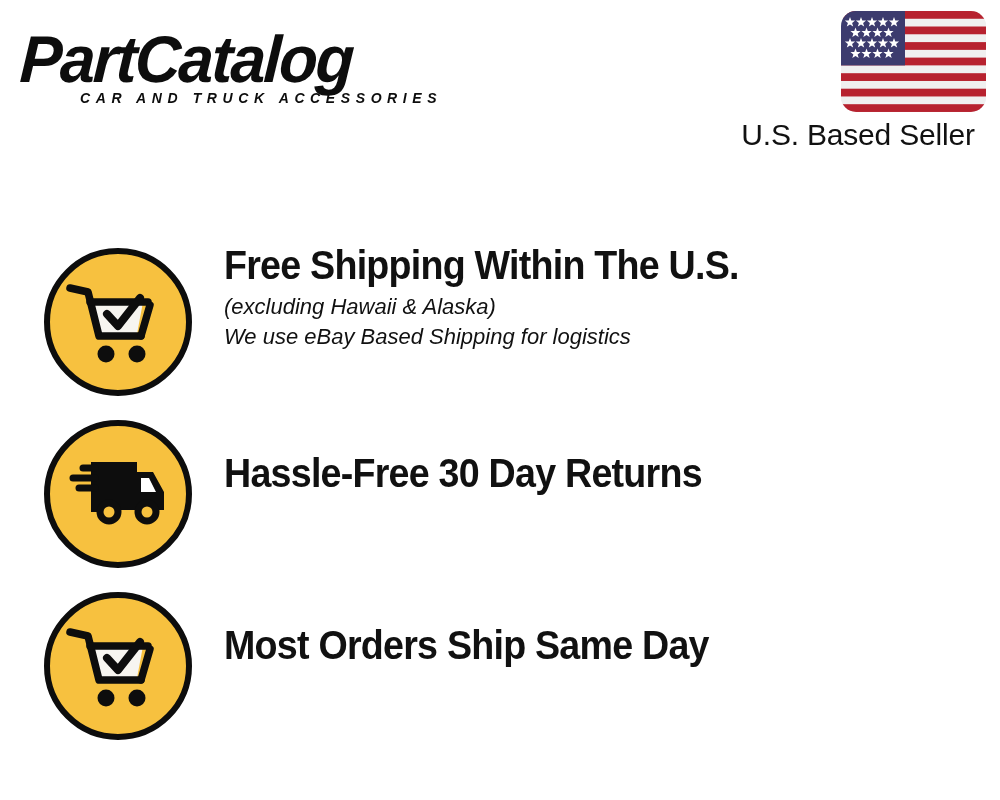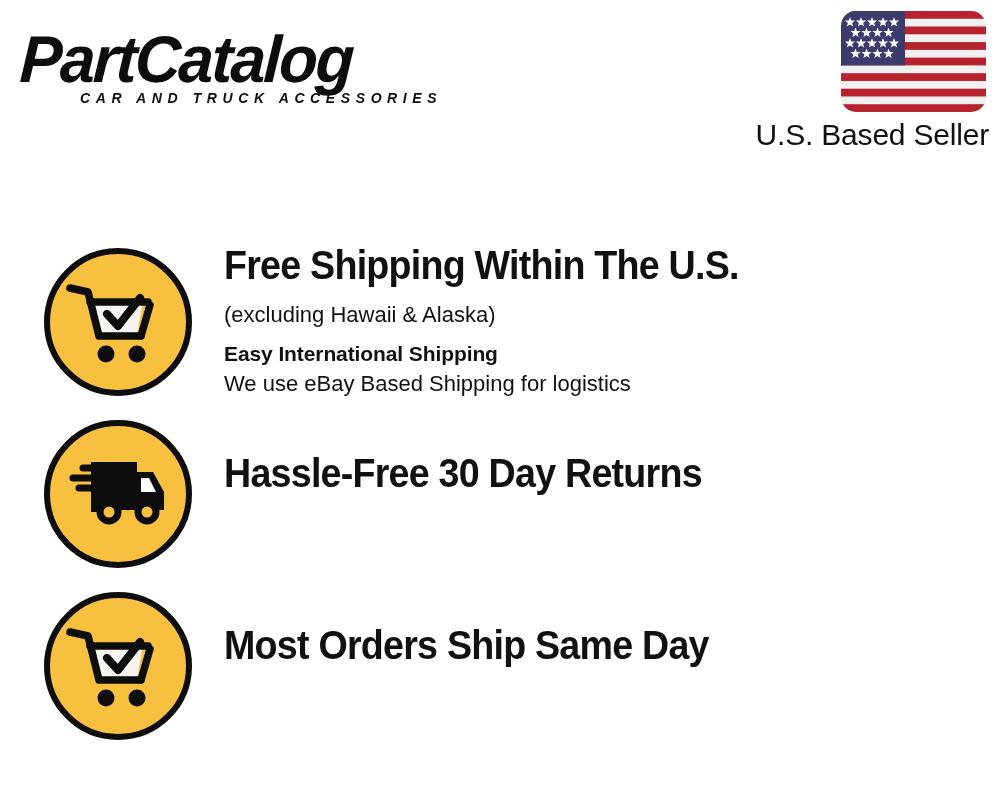--- a/index.html
+++ b/index.html
@@ -66,21 +66,21 @@
     overflow: hidden;
     background: #F0F0F0;
   }
   .flag-badge svg { display: block; }
 
   .seller-note {
     position: absolute;
     left: 727px;
     top: 118px;
     width: 262px;
-    text-align: right;
+    text-align: center;
     font-family: "Liberation Sans", sans-serif;
     font-size: 30px;
     font-weight: 400;
     color: #111111;
     letter-spacing: -0.2px;
     white-space: nowrap;
   }
 
   
   .feature-row {
@@ -137,21 +137,21 @@
     white-space: nowrap;
   }
   .feature-sub.strong {
     font-weight: 700;
     font-size: 21px;
     line-height: 30px;
     letter-spacing: -0.1px;
   }
 
   .row-1 .feature-title { margin-top: -6px; }
-  .row-1 .sub-wrap { margin-top: 12px; }
+  .row-1 .sub-wrap { margin-top: 4px; font-style: italic; }
   .row-1 .feature-sub.strong { margin-top: 9px; }
 
   .row-2 .feature-text,
   .row-3 .feature-text { top: 30px; }
 </style>
 </head>
 <body>
 
 <div class="page">
 
@@ -219,21 +219,20 @@
           <path d="M41 38 L52 50 L74 22"></path>
         </g>
         <circle cx="40" cy="78" r="8.5" fill="#0d0d0d"></circle>
         <circle cx="71" cy="78" r="8.5" fill="#0d0d0d"></circle>
       </svg>
     </div>
     <div class="feature-text">
       <div class="feature-title">Free Shipping Within The U.S.</div>
       <div class="sub-wrap">
         <div class="feature-sub">(excluding Hawaii &amp; Alaska)</div>
-        <div class="feature-sub strong">Easy International Shipping</div>
         <div class="feature-sub">We use eBay Based Shipping for logistics</div>
       </div>
     </div>
   </div>
 
   <div class="feature-row row-2">
     <div class="feature-badge">
       <svg width="106" height="80" viewBox="0 0 106 80" xmlns="http://www.w3.org/2000/svg">
         <polygon points="72,22 86,22 94,38 72,38" fill="#FFFFFF"></polygon>
         <g fill="#0d0d0d">

